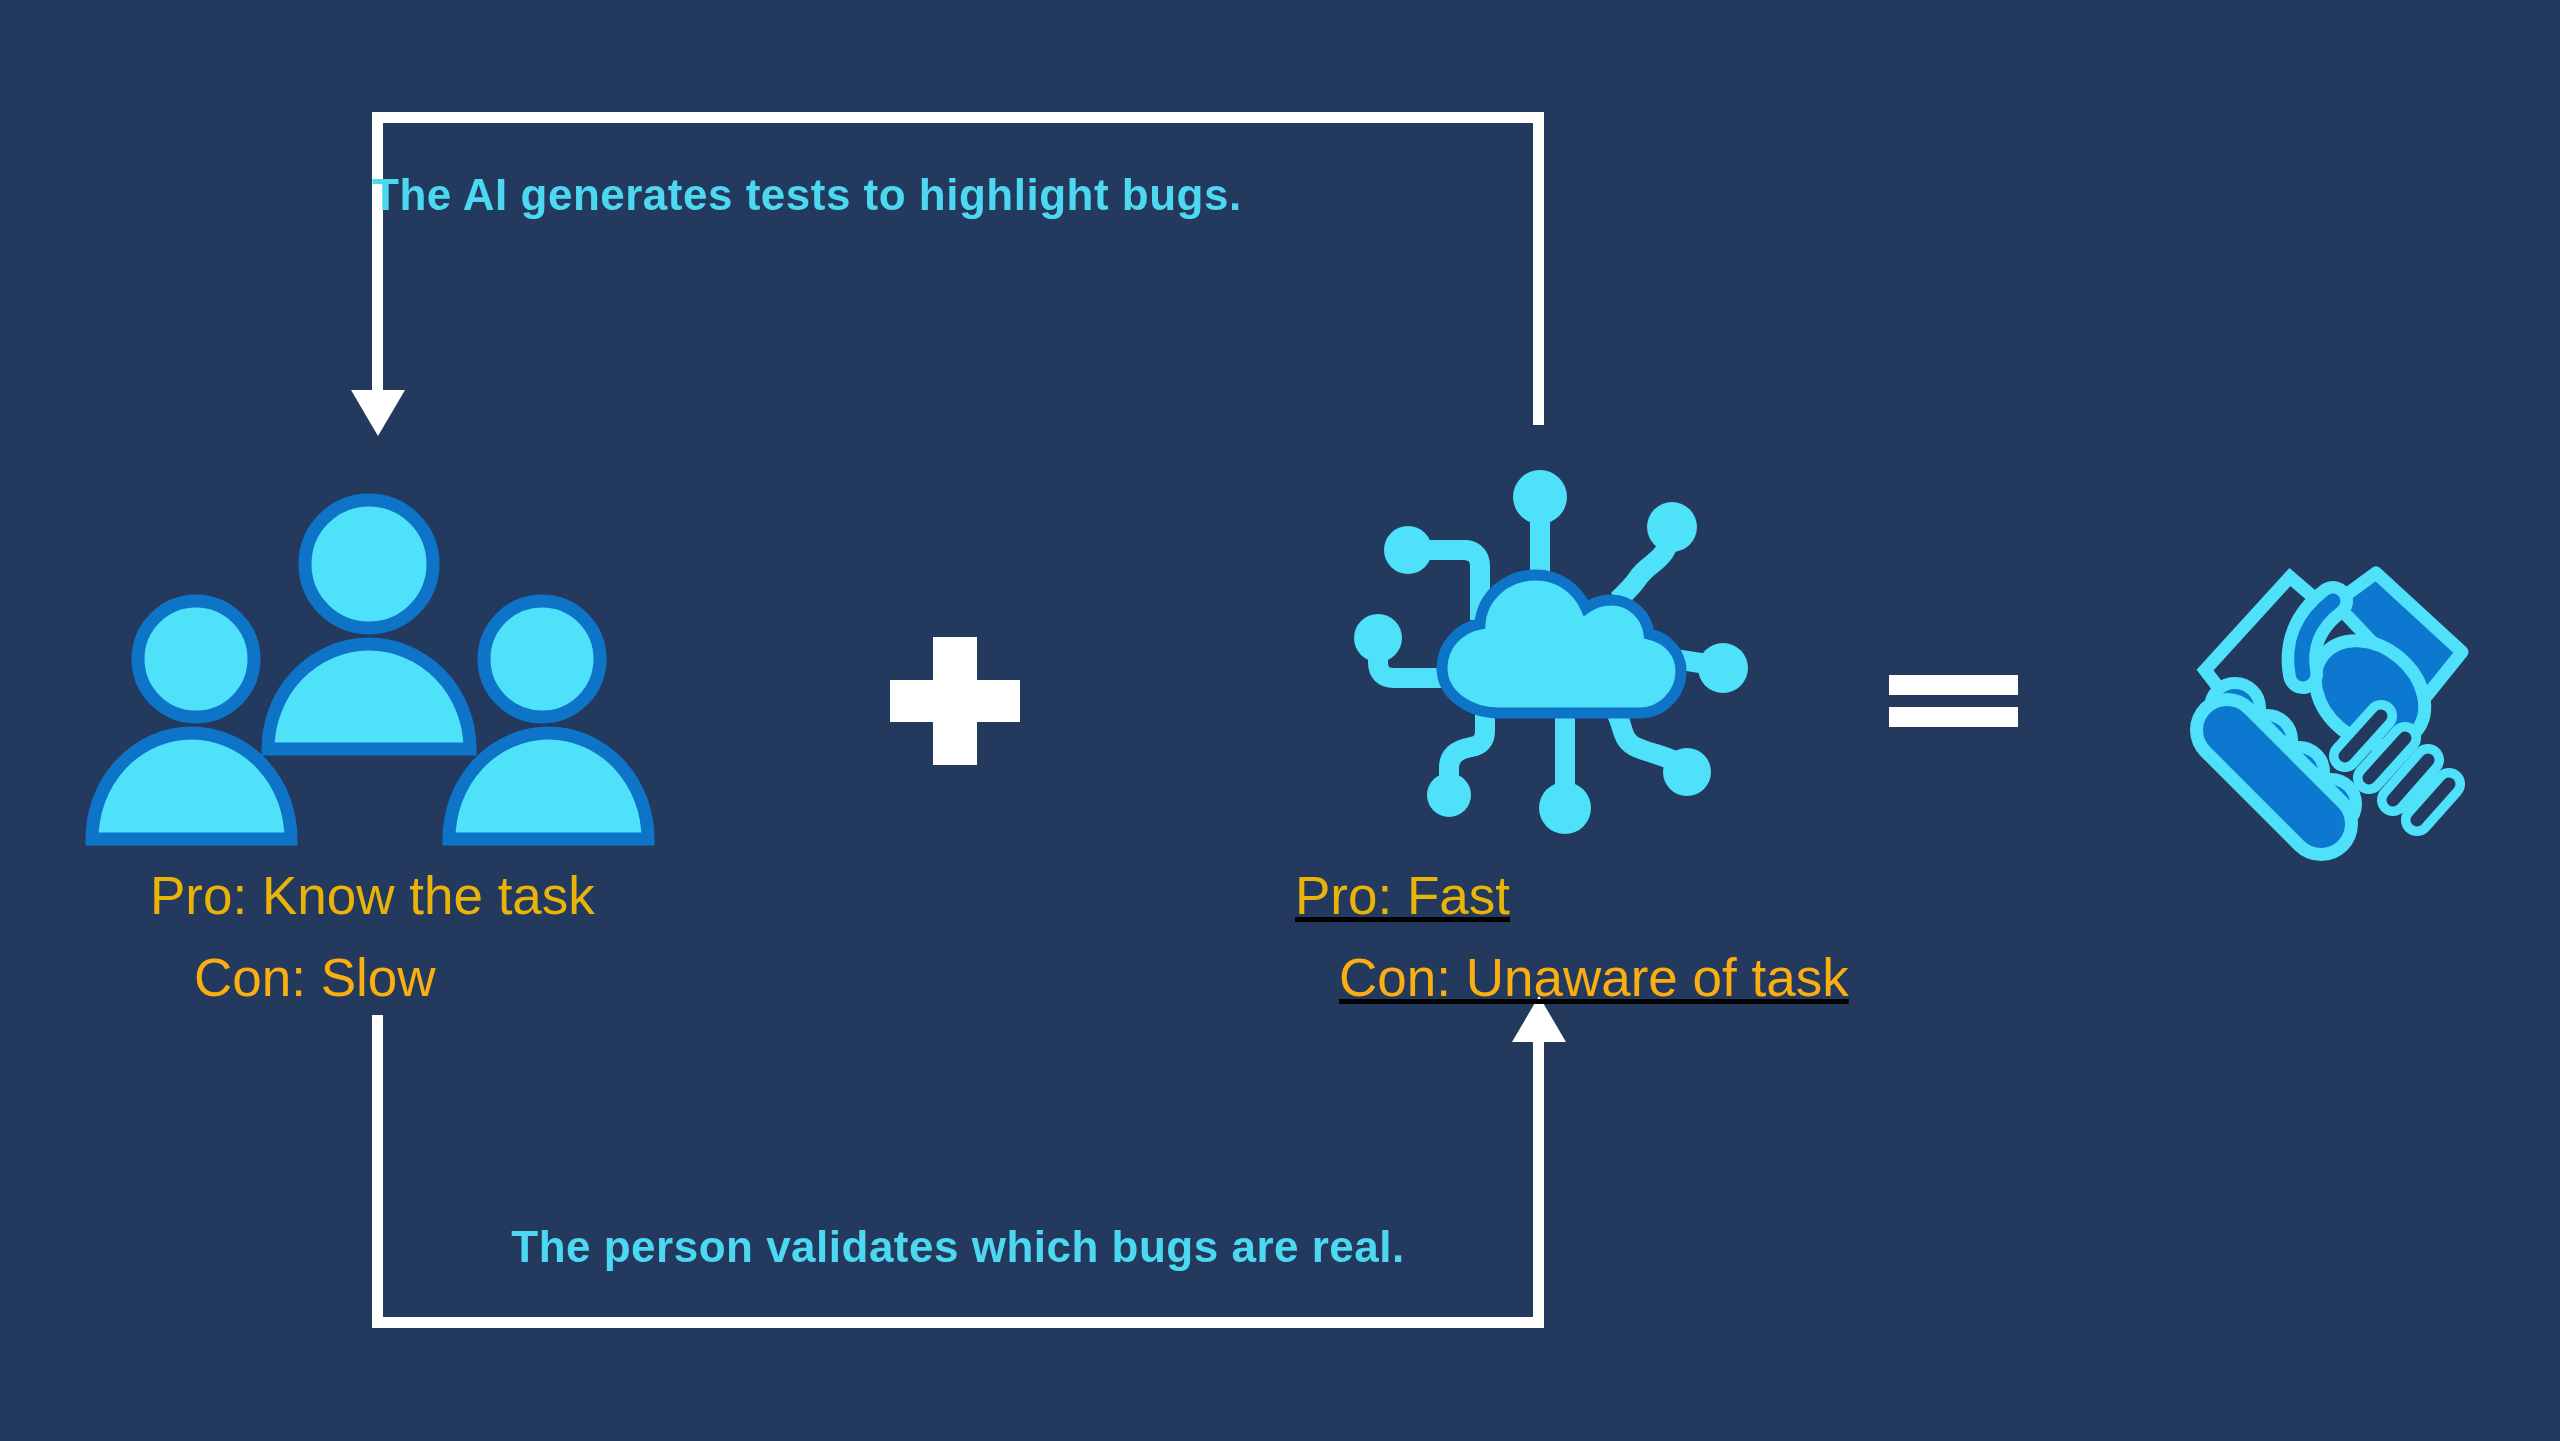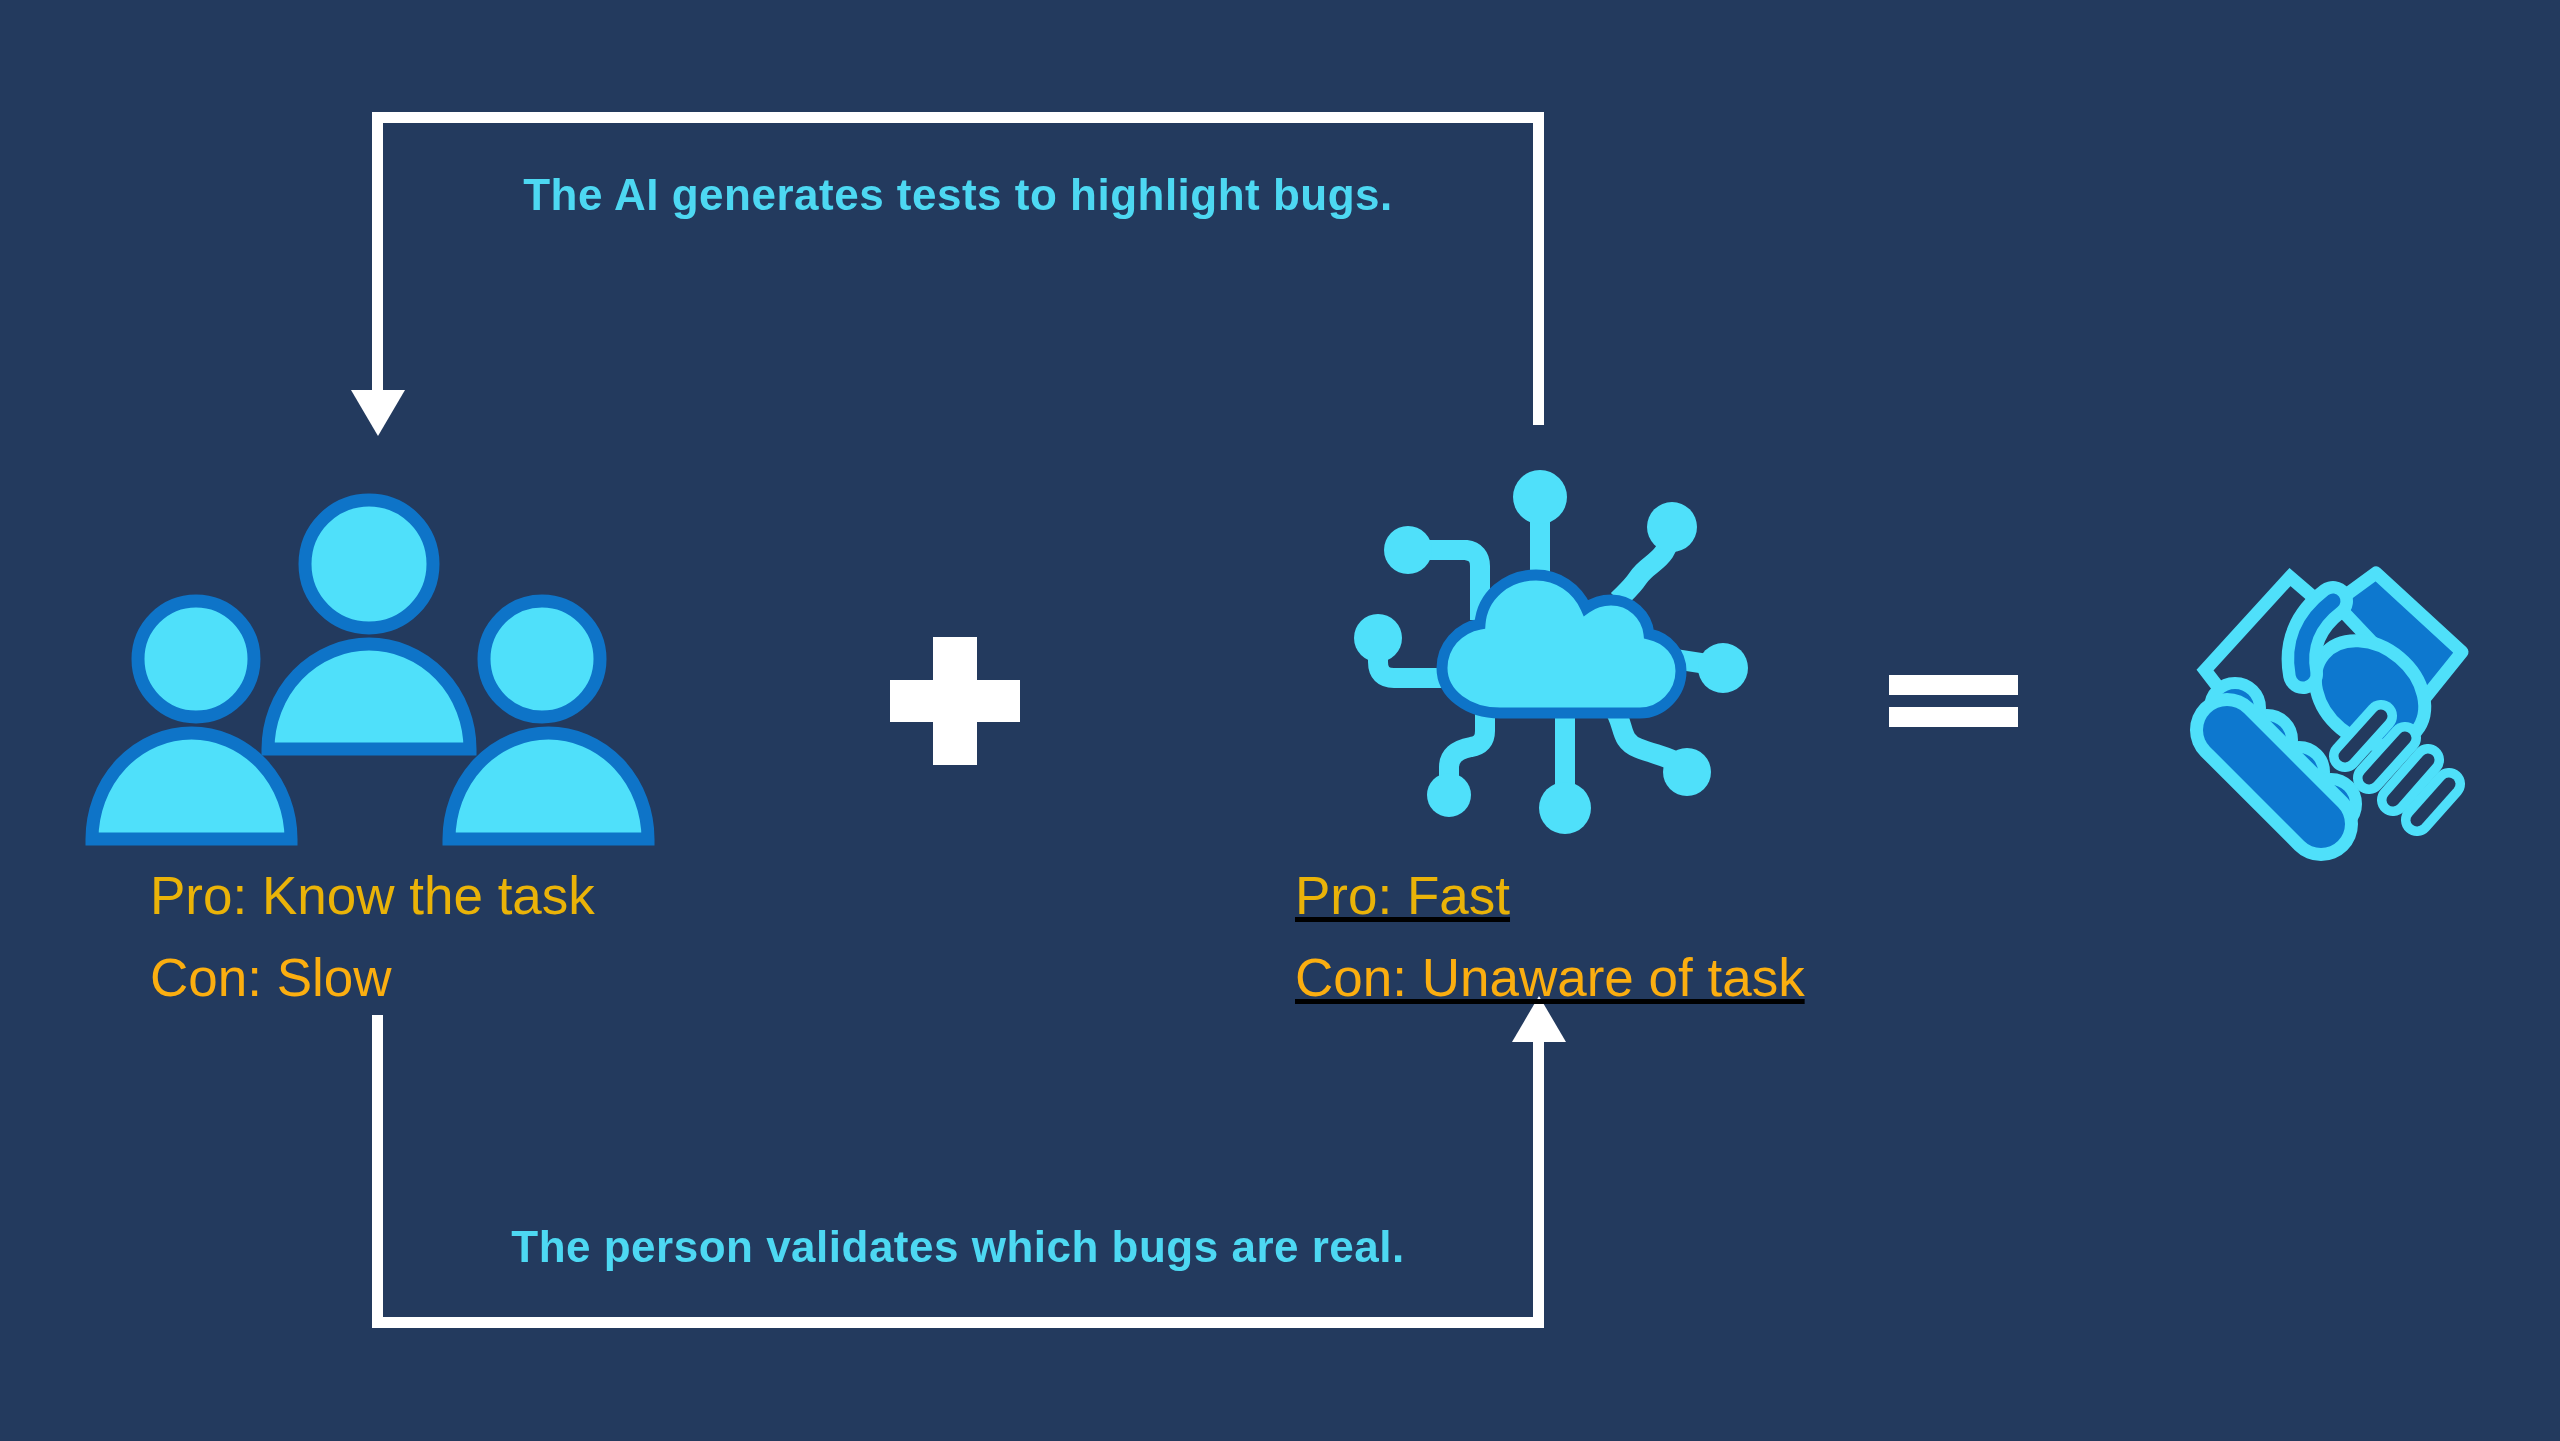--- a/index.html
+++ b/index.html
@@ -13,21 +13,21 @@
   .abs{position:absolute;}
   .bar{position:absolute;background:#FFFFFF;}
 
   
   #top-h   {left:372px; top:112px; width:1172px; height:11px;}
   #top-vl  {left:372px; top:112px; width:11px;  height:280px;}
   #top-ah  {left:351px; top:390px; width:0;height:0;
             border-left:27px solid transparent;border-right:27px solid transparent;
             border-top:46px solid #FFFFFF;}
   #top-vr  {left:1533px;top:112px; width:11px;  height:313px;}
-  #top-label{left:372px;top:170px;width:1172px;text-align:center;
+  #top-label{left:372px;top:170px;width:1172px;text-align:left;
             font-size:44px;font-weight:700;color:#4DD8F2;letter-spacing:0.5px;}
 
   
   #bot-vl  {left:372px; top:1015px;width:11px;  height:313px;}
   #bot-h   {left:372px; top:1317px;width:1172px;height:11px;}
   #bot-vr  {left:1533px;top:1040px;width:11px;  height:277px;}
   #bot-ah  {left:1512px;top:996px; width:0;height:0;
             border-left:27px solid transparent;border-right:27px solid transparent;
             border-bottom:46px solid #FFFFFF;}
   #bot-label{left:372px;top:1222px;width:1172px;text-align:center;
@@ -39,21 +39,21 @@
   #plus .h{position:absolute;left:0;top:43px;width:130px;height:42px;background:#FFFFFF;}
   #equals{left:1889px;top:675px;width:129px;height:52px;}
   #equals .b1{position:absolute;left:0;top:0;width:129px;height:20px;background:#FFFFFF;}
   #equals .b2{position:absolute;left:0;top:32px;width:129px;height:20px;background:#FFFFFF;}
 
   
   .procon{position:absolute;font-size:53px;line-height:82px;font-weight:400;white-space:nowrap;}
   #people-procon{left:150px;top:855px;}
   #ai-procon{left:1295px;top:855px;text-decoration:underline;}
   .pro{color:#eab308;display:block;}
-  .con{color:#FBAE10;display:block;}
+  .con{color:#FBAE10;display:block;margin-left:44px;}
 
   
   #people-svg{left:85px;top:475px;}
   #ai-svg{left:1350px;top:468px;}
   #hand-svg{left:2185px;top:548px;}
 </style>
 </head>
 <body>
 
 <div id="canvas">

